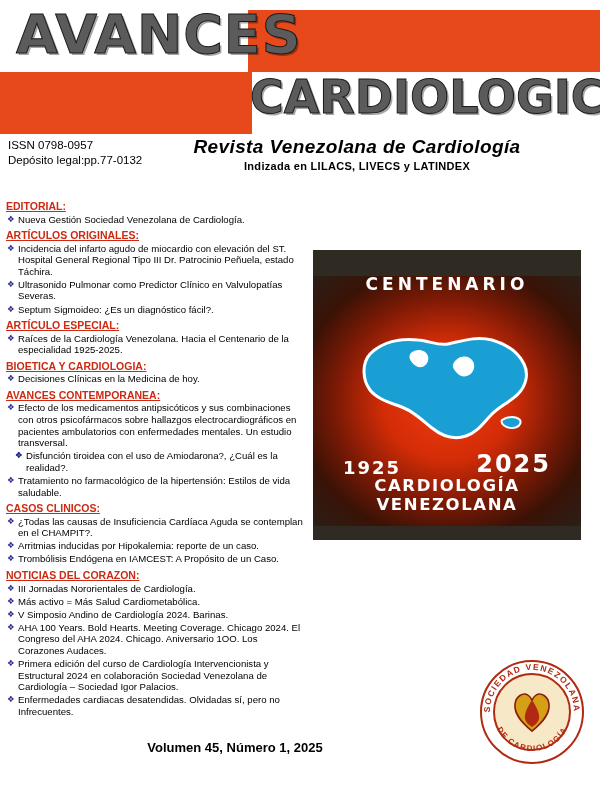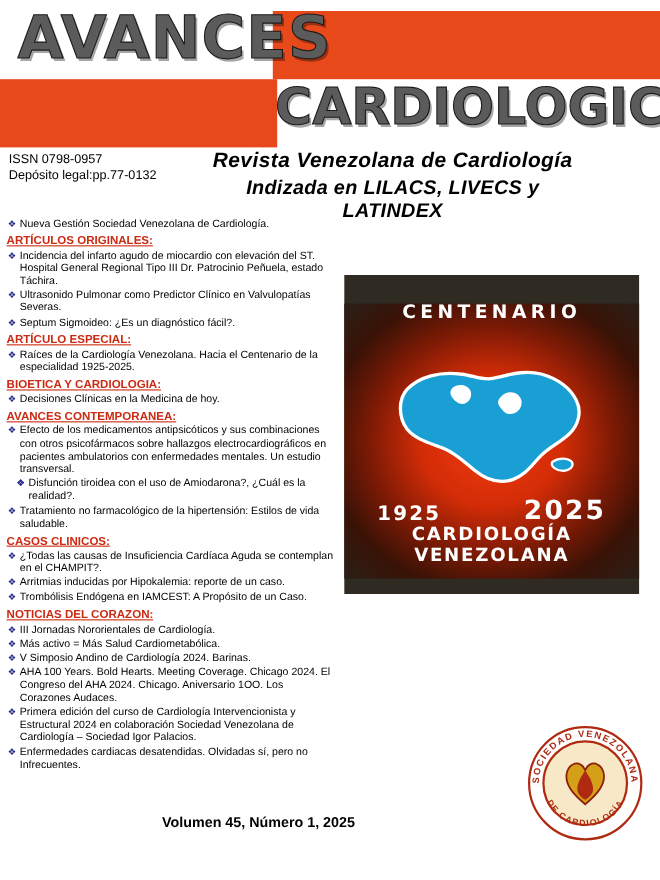--- a/index.html
+++ b/index.html
@@ -83,23 +83,22 @@
     width: 330px;
     color: #000;
   }
   .subtitle-1 {
     font-style: italic;
     font-weight: bold;
     font-size: 19px;
     letter-spacing: 0.4px;
   }
   .subtitle-2 {
-    font-style: italic;
-    font-weight: bold;
-    font-size: 18px;
+    font-weight: bold;
+    font-size: 11px;
     letter-spacing: 0.3px;
     margin-top: 2px;
   }
 
   
   .content {
     position: absolute;
     left: 0;
     top: 196px;
     width: 600px;
@@ -278,20 +277,21 @@
 
   <div class="subtitle-block">
     <div class="subtitle-1">Revista Venezolana de Cardiología</div>
     <div class="subtitle-2">Indizada en LILACS, LIVECS y LATINDEX</div>
   </div>
 </div>
 
 <div class="content">
 
   <div class="toc" id="toc">
+      <div class="sec-head">EDITORIAL:</div>
       <div class="entry"><span class="bullet">❖</span><span>Nueva Gestión Sociedad Venezolana de Cardiología.</span></div>
       <div class="sec-head">ARTÍCULOS ORIGINALES:</div>
       <div class="entry"><span class="bullet">❖</span><span>Incidencia del infarto agudo de miocardio con elevación del ST. Hospital General Regional Tipo III Dr. Patrocinio Peñuela, estado Táchira.</span></div>
       <div class="entry"><span class="bullet">❖</span><span>Ultrasonido Pulmonar como Predictor Clínico en Valvulopatías Severas.</span></div>
       <div class="entry"><span class="bullet">❖</span><span>Septum Sigmoideo: ¿Es un diagnóstico fácil?.</span></div>
       <div class="sec-head">ARTÍCULO ESPECIAL:</div>
       <div class="entry"><span class="bullet">❖</span><span>Raíces de la Cardiología Venezolana.  Hacia el Centenario de la especialidad 1925-2025.</span></div>
       <div class="sec-head">BIOETICA Y CARDIOLOGIA:</div>
       <div class="entry"><span class="bullet">❖</span><span>Decisiones Clínicas en la Medicina de hoy.</span></div>
       <div class="sec-head">AVANCES CONTEMPORANEA:</div>

